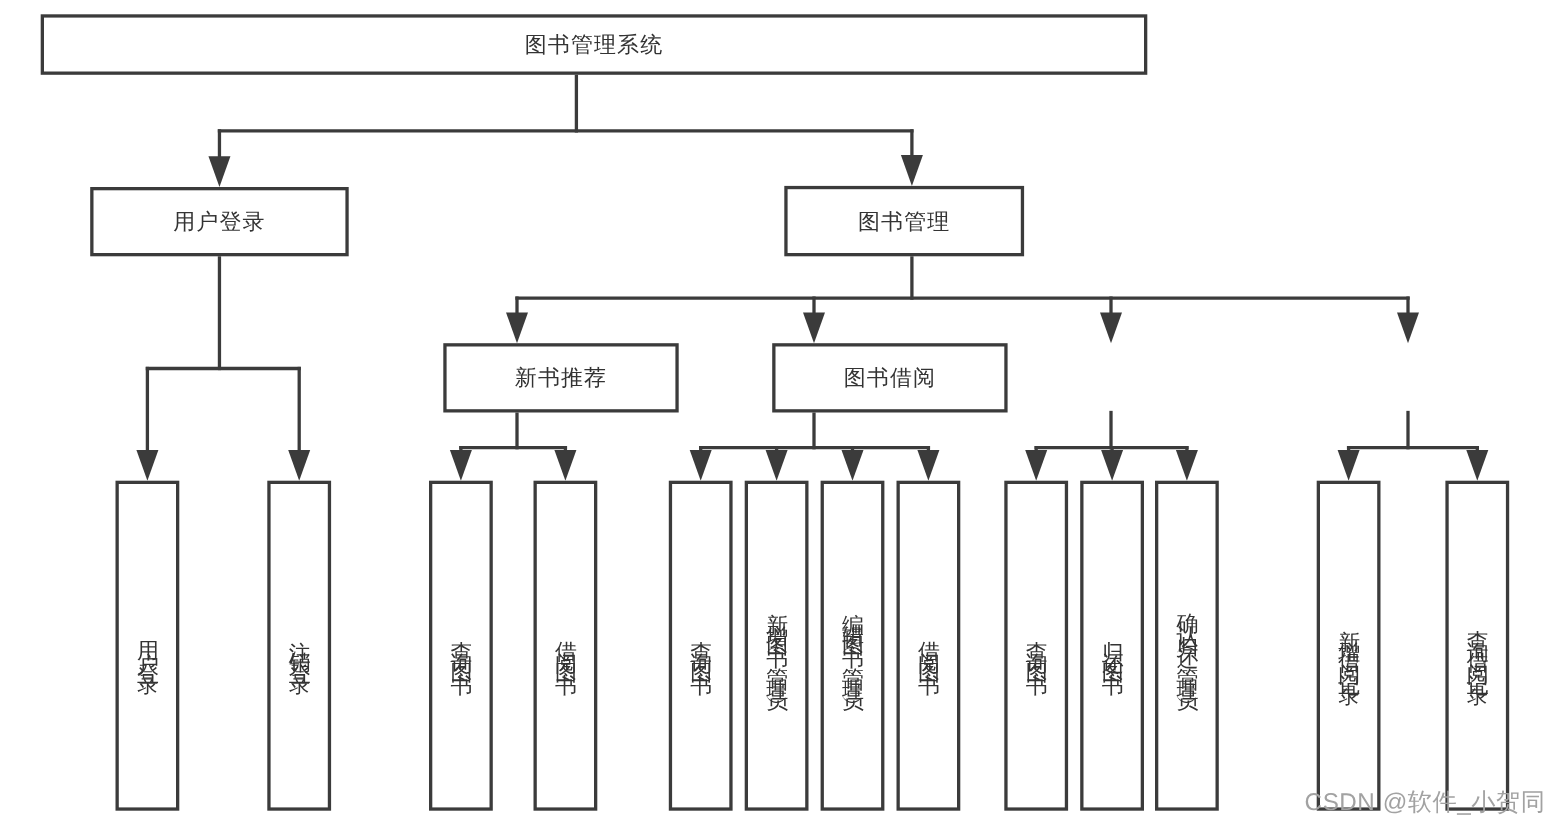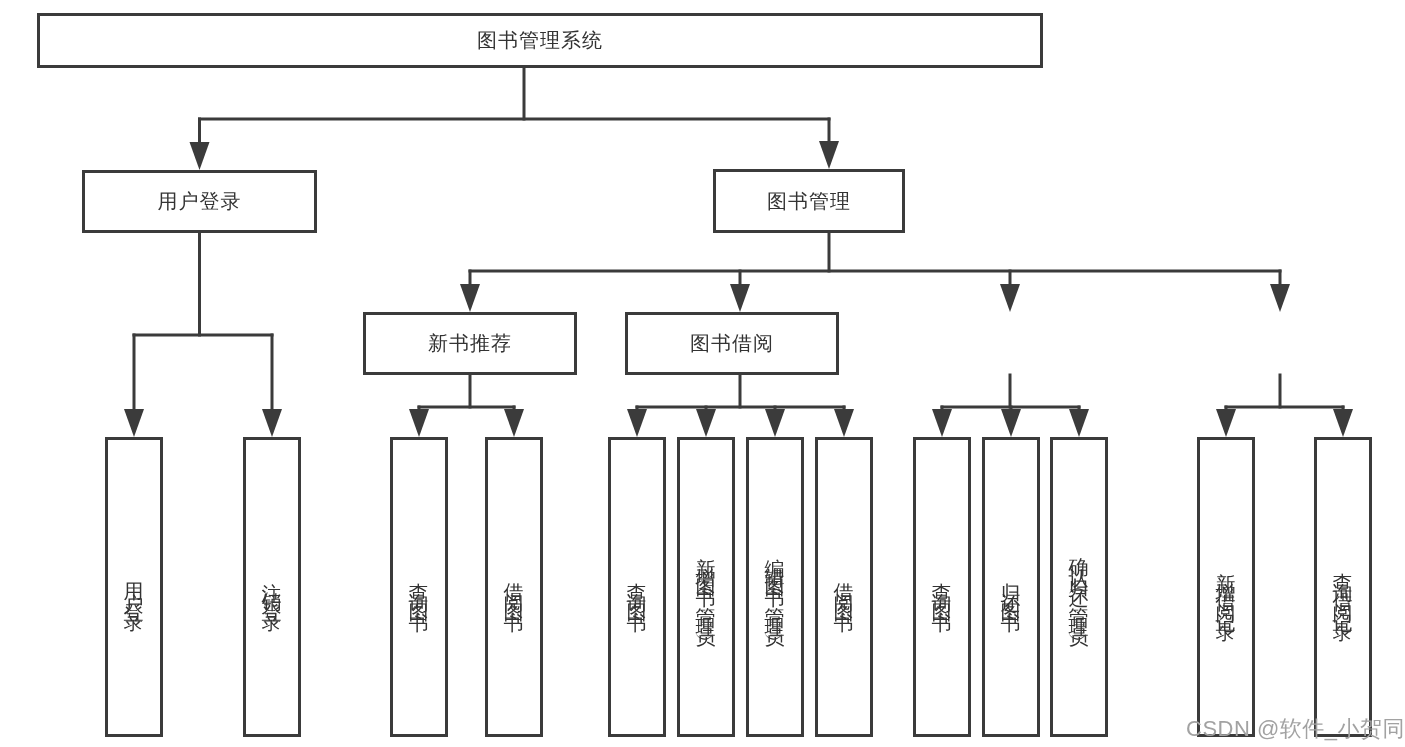--- a/index.html
+++ b/index.html
@@ -38,24 +38,24 @@
     text-orientation: mixed;
     letter-spacing: 10px;
     font-size: 20px;
     line-height: 1.1;
     white-space: nowrap;
     color: #333333;
   }
   
   #root-box   { left:21px;  top:13px;  width:1006px; height:55px;margin-left:16px; }
   #b-user-login { left:82px;  top:170px; width:235px; height:63px; }
-  #b-book-mgmt  { left:713px; top:169px; width:192px; height:64px; }
-  .l3 { top:312px; width:214px; height:63px; }
+  #b-book-mgmt  { left:713px; top:169px; width:218px; height:64px; }
+  .l3 { top:312px; width:214px; height:63px;margin-left:40px; }
   #b-new-book     { left:363px; }
-  #b-book-borrow  { left:625px;justify-content:center; }
+  #b-book-borrow  { left:662px;justify-content:center; }
   #b-current-borrow { left:903px; }
   #b-borrow-record  { left:1173px; }
   
   #lf-user-login { left:105px; }
   #lf-logout     { left:243px; }
   #lf-query-book-1  { left:390px; }
   #lf-borrow-book-1 { left:485px; }
   #lf-query-book-2  { left:608px; }
   #lf-add-book      { left:677px; }
   #lf-edit-book     { left:746px; }

